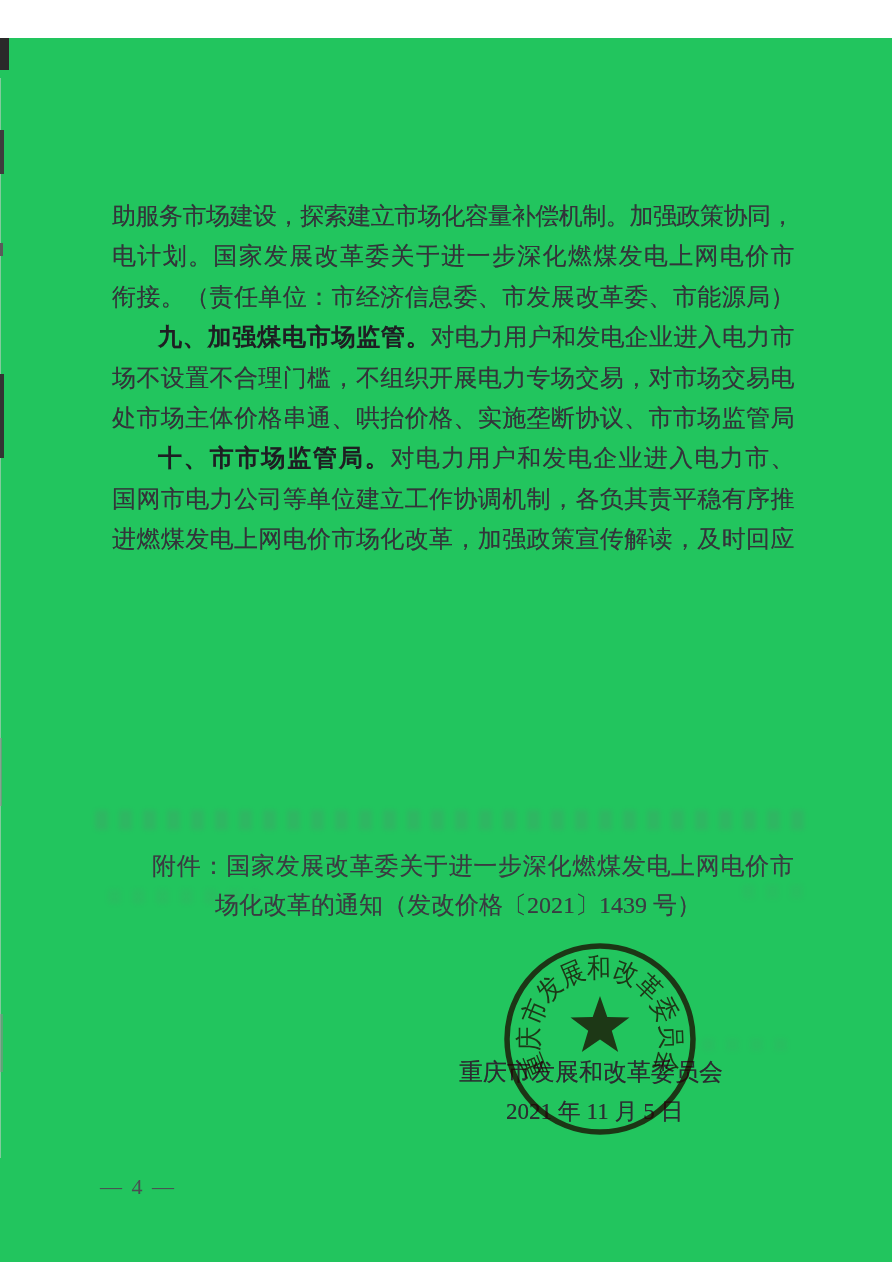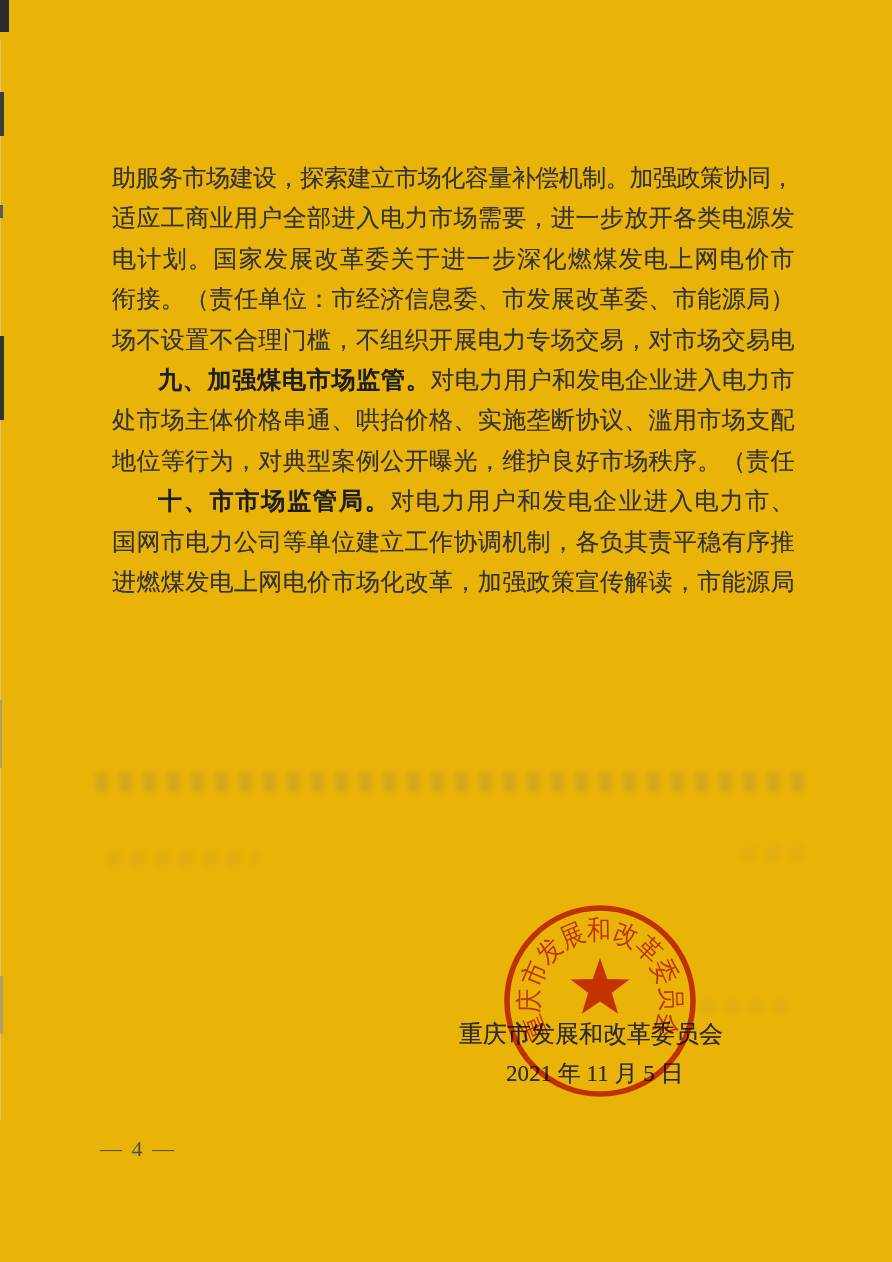--- a/index.html
+++ b/index.html
@@ -2,21 +2,21 @@
 <html><head>
 <meta charset="utf-8">
 <style>
   html,body{margin:0;padding:0;}
   body{
     width:892px;height:1262px;
     background:#ffffff;
     font-family:"Liberation Serif","DejaVu Serif",serif;
     overflow:hidden;position:relative;
   }
-  .page{position:absolute;inset:0;background:#eab308;}
+  .page{position:absolute;inset:0;background:#22c55e;margin-top:38px;}
 
   
   .body-text{
     position:absolute;left:112px;top:158px;width:682px;
     font-size:24px;color:#33343a;
     letter-spacing:-0.5px;
     text-shadow:0 0 0.5px rgba(50,50,55,.55);
   }
   .bline{height:40.4px;line-height:40.4px;white-space:normal;}
   .bline.just{text-align:justify;text-align-last:justify;}
@@ -92,32 +92,34 @@
   <div class="mark m5"></div>
   <div class="mark m6"></div>
 
   <div class="ghost g1"></div>
   <div class="ghost g2"></div>
   <div class="ghost g3"></div>
   <div class="ghost g4"></div>
 
   <div class="body-text" id="bodyText">
       <div class="bline just"><span>助服务市场建设，探索建立市场化容量补偿机制。加强政策协同，</span></div>
-      <div class="bline just"><span>适应工商业用户全部进入电力市场需要，进一步放开各类电源发</span></div>
       <div class="bline just"><span>电计划。国家发展改革委关于进一步深化燃煤发电上网电价市</span></div>
       <div class="bline just"><span>衔接。（责任单位：市经济信息委、市发展改革委、市能源局）</span></div>
+      <div class="bline just ind"><span class="bold">九、加强煤电市场监管。</span><span>对电力用户和发电企业进入电力市</span></div>
       <div class="bline just"><span>场不设置不合理门槛，不组织开展电力专场交易，对市场交易电</span></div>
-      <div class="bline just ind"><span class="bold">九、加强煤电市场监管。</span><span>对电力用户和发电企业进入电力市</span></div>
-      <div class="bline just"><span>处市场主体价格串通、哄抬价格、实施垄断协议、滥用市场支配</span></div>
-      <div class="bline just"><span>地位等行为，对典型案例公开曝光，维护良好市场秩序。（责任</span></div>
+      <div class="bline just"><span>处市场主体价格串通、哄抬价格、实施垄断协议、市市场监管局</span></div>
       <div class="bline just ind"><span class="bold">十、市市场监管局。</span><span>对电力用户和发电企业进入电力市、</span></div>
       <div class="bline just"><span>国网市电力公司等单位建立工作协调机制，各负其责平稳有序推</span></div>
-      <div class="bline just"><span>进燃煤发电上网电价市场化改革，加强政策宣传解读，市能源局</span></div>
+      <div class="bline just"><span>进燃煤发电上网电价市场化改革，加强政策宣传解读，及时回应</span></div>
     </div>
 
+  <div class="attachment">
+    <div class="att-line-1">附件：国家发展改革委关于进一步深化燃煤发电上网电价市</div>
+    <div class="att-line-2">场化改革的通知（发改价格〔2021〕1439 号）</div>
+  </div>
 
   <div class="signature">重庆市发展和改革委员会</div>
   <div class="issue-date">2021 年 11 月 5 日</div>
 
   <svg class="seal" viewBox="0 0 240 240">
     <circle cx="120" cy="120" r="93" fill="none" stroke="#ce372a" stroke-width="5.5"></circle>
     <polygon points="120,77 127.3,98 149.5,98.4 131.8,111.8 138.2,133.1 120,120.4 101.8,133.1 108.2,111.8 90.5,98.4 112.7,98" fill="#d23a2b"></polygon>
     <defs>
       <path id="sealArc" d="M 68 153.8 A 62 62 0 1 1 172 153.8" fill="none"></path>
     </defs>

